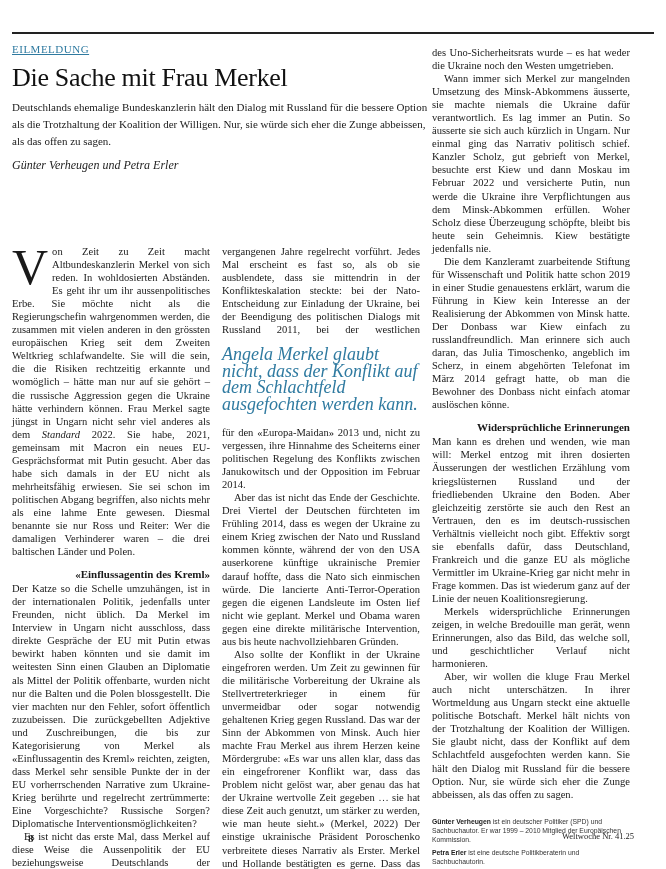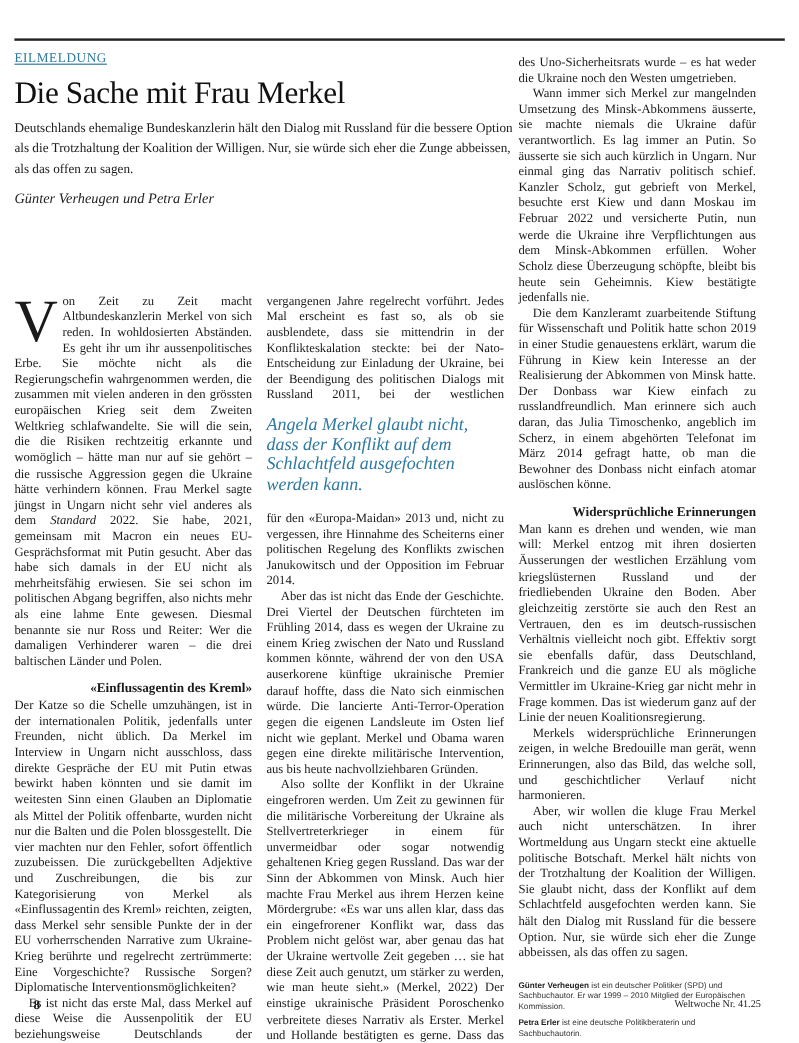--- a/index.html
+++ b/index.html
@@ -13,21 +13,21 @@
   .byline { font-family: "Liberation Serif", serif; font-style: italic; font-size: 12px; margin: 8px 0 0 0; color: #222; }
 
   .col { position: absolute; font-family: "Liberation Serif", serif; font-size: 10.55px; line-height: 13.05px; text-align: justify; color: #1a1a1a; hyphens: manual; }
   .col p { margin: 0; }
   .col p.indent { text-indent: 12px; }
   .col1 { left: 12px; top: 245px; width: 198px; }
   .col2 { left: 222px; top: 245px; width: 198px; }
   .col3 { left: 432px; top: 46px; width: 198px; }
   .dropcap { float: left; font-size: 50px; line-height: 40px; margin: 2px 4px 0 0; font-family: "Liberation Serif", serif; }
   .subhead { font-weight: bold; font-size: 11px; margin: 10px 0 1px 0 !important; text-align: right; }
-  .pullquote { font-family: "Liberation Serif", serif; font-style: italic; color: #2f7aa0; font-size: 15px; line-height: 16.5px; margin: 10px 0 14px 0 !important; text-align: left; }
+  .pullquote { font-family: "Liberation Serif", serif; font-style: italic; color: #2f7aa0; font-size: 18px; line-height: 16.5px; margin: 10px 0 14px 0 !important; text-align: left; }
   .bio { margin-top: 16px !important; font-family: "Liberation Sans", sans-serif; font-size: 6.8px; line-height: 9.2px; text-align: left; color: #333; }
   .bio p { margin: 0 0 4px 0; }
   .bio b { font-weight: bold; color: #222; }
   .pagenum { position: absolute; left: 28px; top: 832px; font-family: "Liberation Serif", serif; font-weight: bold; font-size: 11px; }
   .issue { position: absolute; left: 562px; top: 831px; font-family: "Liberation Serif", serif; font-size: 8.5px; color: #222; }
 </style>
 </head>
 <body>
 
 <div class="rule"></div>

